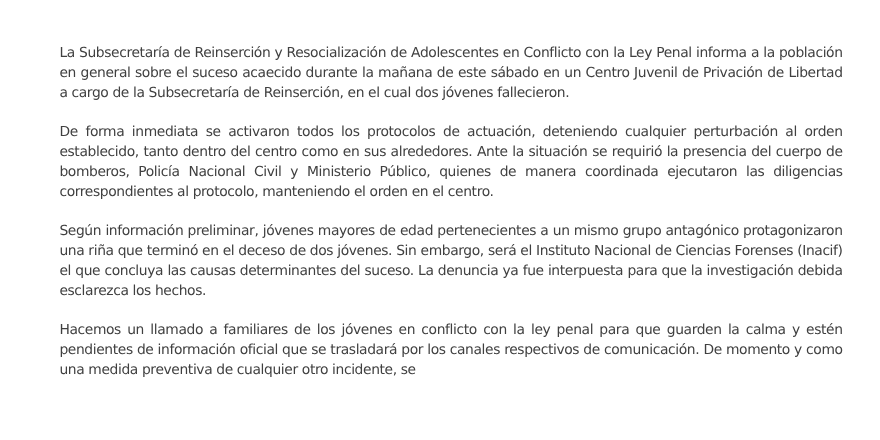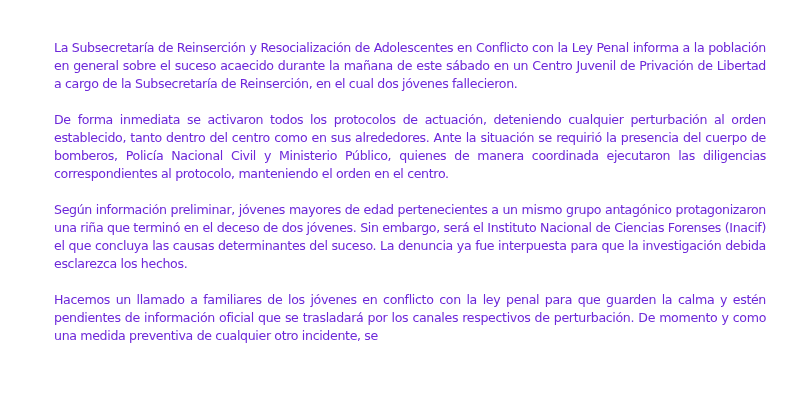--- a/index.html
+++ b/index.html
@@ -14,29 +14,29 @@
       position: relative;
     }
     .page {
       position: absolute;
       left: 54px;
       top: 39px;
       width: 712px;
       font-family: "DejaVu Sans", sans-serif;
       font-size: 12.6px;
       line-height: 18px;
-      color: #6d28d9;
+      color: #404040;
       letter-spacing: -0.35px;
     }
     .para {
       margin: 0 0 18px 0;
       text-align: justify;
     }
   </style>
 </head>
 <body>
 
 <div class="page">
   <p class="para">La Subsecretaría de Reinserción y Resocialización de Adolescentes en Conflicto con la Ley Penal informa a la población en general sobre el suceso acaecido durante la mañana de este sábado en un Centro Juvenil de Privación de Libertad a cargo de la Subsecretaría de Reinserción, en el cual dos jóvenes fallecieron.</p>
   <p class="para">De forma inmediata se activaron todos los protocolos de actuación, deteniendo cualquier perturbación al orden establecido, tanto dentro del centro como en sus alrededores. Ante la situación se requirió la presencia del cuerpo de bomberos, Policía Nacional Civil y Ministerio Público, quienes de manera coordinada ejecutaron las diligencias correspondientes al protocolo, manteniendo el orden en el centro.</p>
   <p class="para">Según información preliminar, jóvenes mayores de edad pertenecientes a un mismo grupo antagónico protagonizaron una riña que terminó en el deceso de dos jóvenes. Sin embargo, será el Instituto Nacional de Ciencias Forenses (Inacif) el que concluya las causas determinantes del suceso. La denuncia ya fue interpuesta para que la investigación debida esclarezca los hechos.</p>
-  <p class="para">Hacemos un llamado a familiares de los jóvenes en conflicto con la ley penal para que guarden la calma y estén pendientes de información oficial que se trasladará por los canales respectivos de perturbación. De momento y como una medida preventiva de cualquier otro incidente, se</p>
+  <p class="para">Hacemos un llamado a familiares de los jóvenes en conflicto con la ley penal para que guarden la calma y estén pendientes de información oficial que se trasladará por los canales respectivos de comunicación. De momento y como una medida preventiva de cualquier otro incidente, se</p>
 </div>
 
 </body></html>

